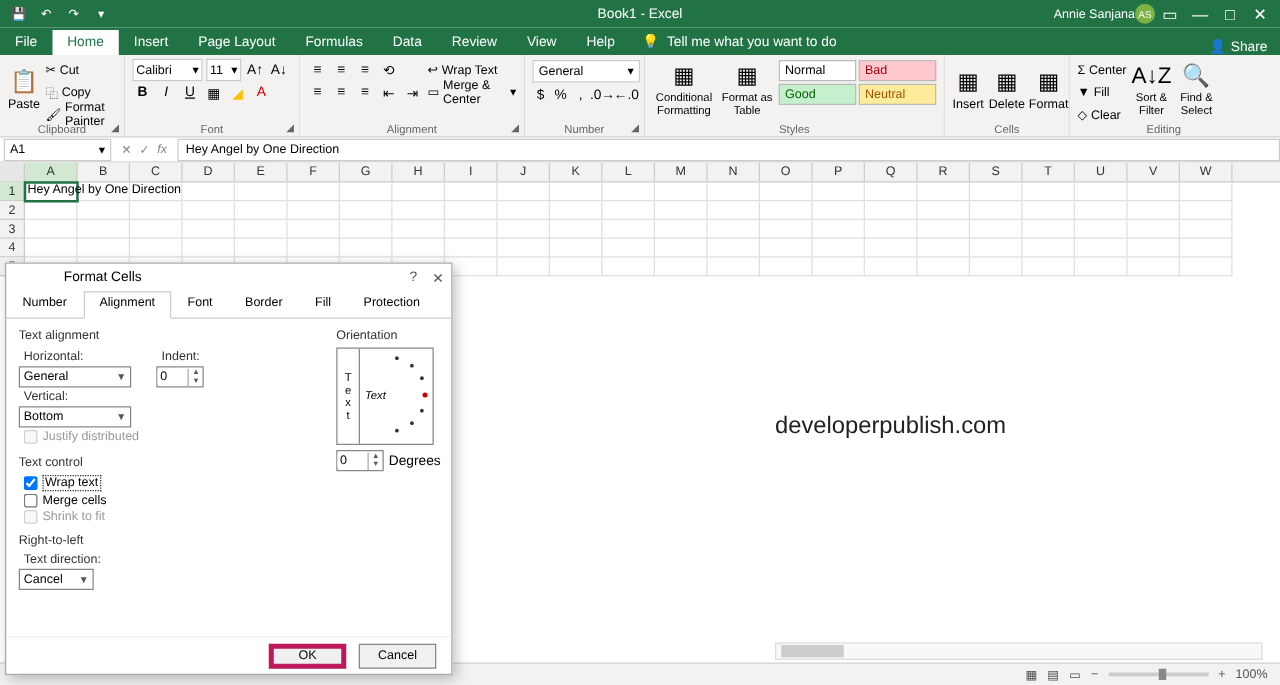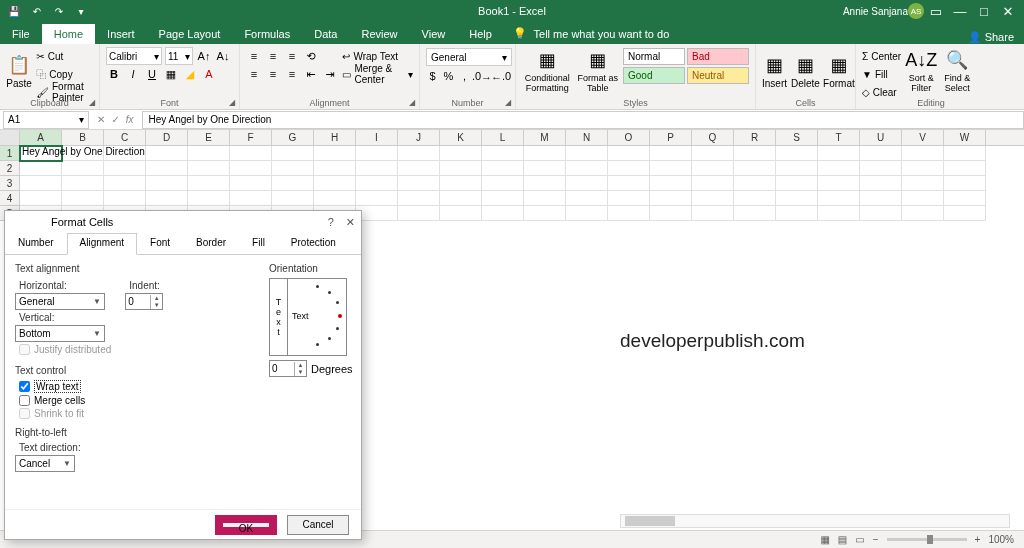--- a/index.html
+++ b/index.html
@@ -81,27 +81,27 @@
 .combo { width: 90px; height: 17px; border: 1px solid #888; background: #fff; font-size: 10px; padding: 0 3px; display: flex; align-items: center; justify-content: space-between; }
 .combo .arrow { font-size: 8px; color: #555; }
 .spinner { width: 38px; height: 17px; border: 1px solid #888; display: flex; align-items: center; font-size: 10px; }
 .spinner input { width: 24px; border: none; font-size: 10px; padding: 0 2px; outline: none; }
 .spinner .spins { width: 12px; display: flex; flex-direction: column; font-size: 6px; line-height: 7px; text-align: center; color: #555; border-left: 1px solid #aaa; }
 .chk { display: flex; align-items: center; gap: 4px; font-size: 10px; margin: 2px 0 2px 4px; }
 .chk input { width: 11px; height: 11px; }
 .orientation-box { position: absolute; right: 12px; top: 8px; width: 80px; }
 .orient-diagram { width: 78px; height: 78px; border: 1px solid #888; position: relative; margin-top: 4px; display: flex; }
 .orient-vert { width: 18px; border-right: 1px solid #888; display: flex; flex-direction: column; align-items: center; justify-content: center; font-size: 9px; line-height: 10px; }
-.orient-dial { flex: 1; position: relative; }
+.orient-dial { flex: 1; position: relative; font-style: italic; }
 .orient-dial .lbl { position: absolute; left: 4px; top: 32px; font-size: 9px; }
 .dot { position: absolute; width: 3px; height: 3px; background: #333; border-radius: 50%; }
 .dot.red { background: #c00; width: 4px; height: 4px; }
 .dlg-buttons { height: 30px; display: flex; align-items: center; justify-content: flex-end; gap: 10px; padding: 0 12px; border-top: 1px solid #eee; }
 .dlg-btn { width: 62px; height: 20px; border: 1px solid #888; background: #f0f0f0; font-size: 10px; }
-.dlg-btn.primary { border: 8px solid #be185d; text-align: center; }
+.dlg-btn.primary { border: 4px solid #be185d; text-align: center; }
 
 
 .statusbar { position: absolute; bottom: 0; left: 0; right: 0; height: 18px; background: #f3f2f1; border-top: 1px solid #d4d4d4; display: flex; align-items: center; justify-content: flex-end; gap: 8px; padding: 0 10px; font-size: 10px; color: #555; }
 .zoom-slider { width: 80px; height: 3px; background: #ccc; position: relative; }
 .zoom-slider::after { content: ""; position: absolute; left: 50%; top: -3px; width: 6px; height: 9px; background: #888; }
 
 
 .hscroll { position: absolute; left: 620px; right: 14px; bottom: 20px; height: 14px; border: 1px solid #ddd; background: #f8f8f8; display: flex; align-items: center; }
 .hscroll .thumb { width: 50px; height: 10px; background: #ccc; margin-left: 4px; }
 </style>

